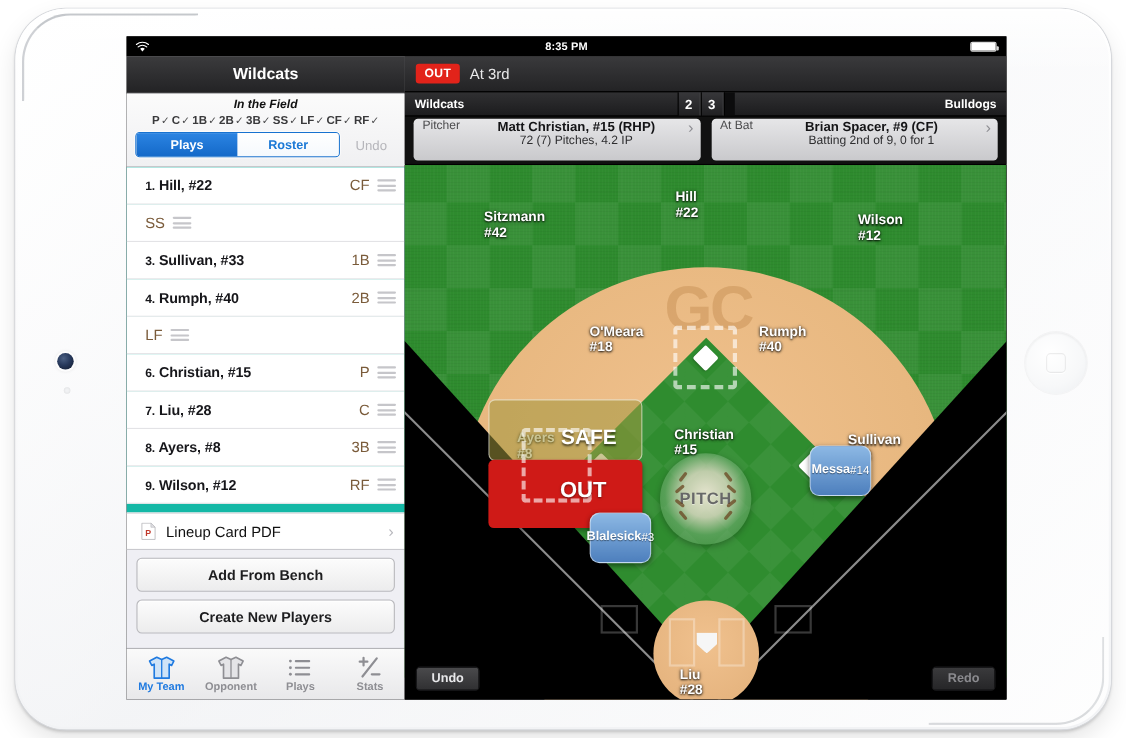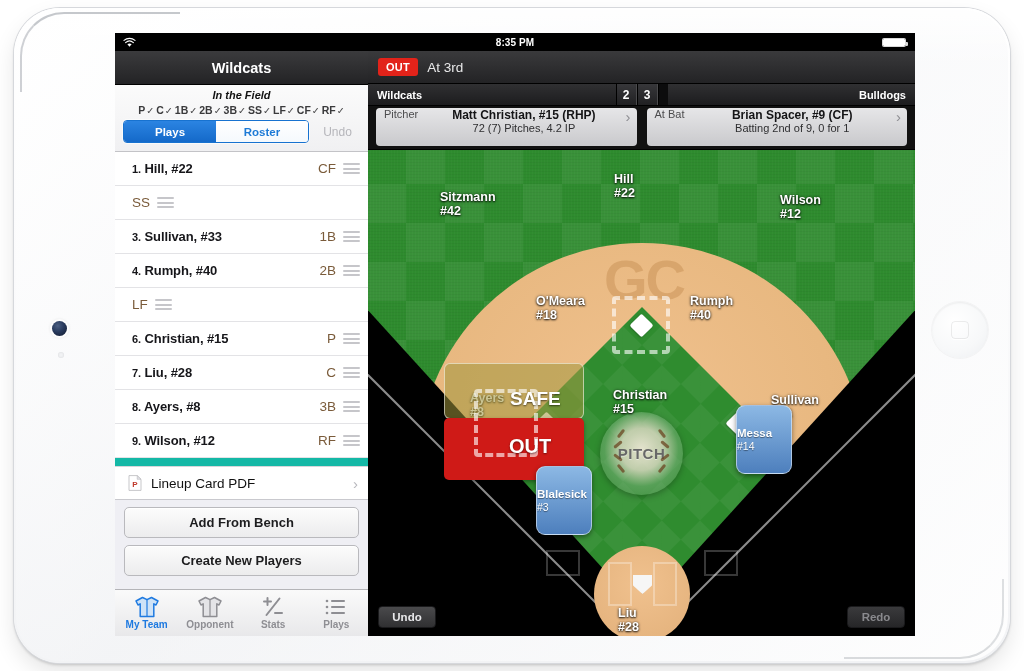--- a/index.html
+++ b/index.html
@@ -341,25 +341,25 @@
     position:absolute; left:76px; top:268px; width:140px; height:62px;
     background:#cf1a17; border-radius:5px;
     box-shadow:0 2px 4px rgba(0,0,0,.35);
   }
   .outtxt{
     position:absolute; left:141px; top:285px;
     color:#fff; font-size:20px; font-weight:bold;
     text-shadow:0 1px 2px rgba(0,0,0,.5);
   }
   .chip{
-    position:absolute; width:56px; height:69px; border-radius:9px;
+    position:absolute; width:56px; height:46px; border-radius:9px;
     background: linear-gradient(180deg,#8cb8e4,#4d7fbd);
     border:1px solid rgba(255,255,255,.5);
     box-shadow:0 2px 5px rgba(0,0,0,.45);
-    display:flex; flex-direction:column; justify-content:center;
+    display:flex; flex-direction:row; align-items:center; justify-content:center;
     color:#fff; line-height:1.15;
     text-shadow:0 1px 1px rgba(0,0,0,.45);
   }
   .chip .cn{ font-size:11.5px; font-weight:bold; }
   .chip .cnum{ font-size:10.5px; }
 
   .bottombar{
     position:absolute; left:0; bottom:0; width:547px; height:37px;
     pointer-events:none;
   }
@@ -536,41 +536,41 @@
         </div>
         <div class="tab">
           <svg width="26" height="22" viewBox="0 0 26 22">
             <path d="M8.5 1.5 L2 5 l2 4 2.2-1.2V20.5h13.6V7.8L22 9l2-4L17.5 1.5 13 3.6Z" fill="#e4e4e7" stroke="#8e8e93" stroke-width="1.5" stroke-linejoin="round"></path>
             <path d="M13 3.6V20.5" stroke="#8e8e93" stroke-width="1.2"></path>
           </svg>
           <span class="tlbl">Opponent</span>
         </div>
         <div class="tab">
           <svg width="26" height="22" viewBox="0 0 26 22">
-            <g stroke="#8e8e93" stroke-width="2" stroke-linecap="round">
-              <path d="M4 5.5h7M7.5 2v7"></path>
-              <path d="M19.5 2.5 6.5 19"></path>
-              <path d="M15 17h7"></path>
-            </g>
-          </svg>
-          <span class="tlbl">Stats</span>
-        </div>
-        <div class="tab">
-          <svg width="26" height="22" viewBox="0 0 26 22">
             <g fill="#8e8e93">
               <circle cx="4" cy="5" r="1.3"></circle>
                 <rect x="8" y="4.1" width="14" height="1.9" rx=".9"></rect>
               <circle cx="4" cy="11" r="1.3"></circle>
                 <rect x="8" y="10.1" width="14" height="1.9" rx=".9"></rect>
               <circle cx="4" cy="17" r="1.3"></circle>
                 <rect x="8" y="16.1" width="14" height="1.9" rx=".9"></rect>
             </g>
           </svg>
           <span class="tlbl">Plays</span>
         </div>
+        <div class="tab">
+          <svg width="26" height="22" viewBox="0 0 26 22">
+            <g stroke="#8e8e93" stroke-width="2" stroke-linecap="round">
+              <path d="M4 5.5h7M7.5 2v7"></path>
+              <path d="M19.5 2.5 6.5 19"></path>
+              <path d="M15 17h7"></path>
+            </g>
+          </svg>
+          <span class="tlbl">Stats</span>
+        </div>
       </div>
     </div>
 
     <div class="main">
 
       <div class="topstrip">
         <span class="outbadge">OUT</span>
         <span class="at3rd">At 3rd</span>
       </div>
 

